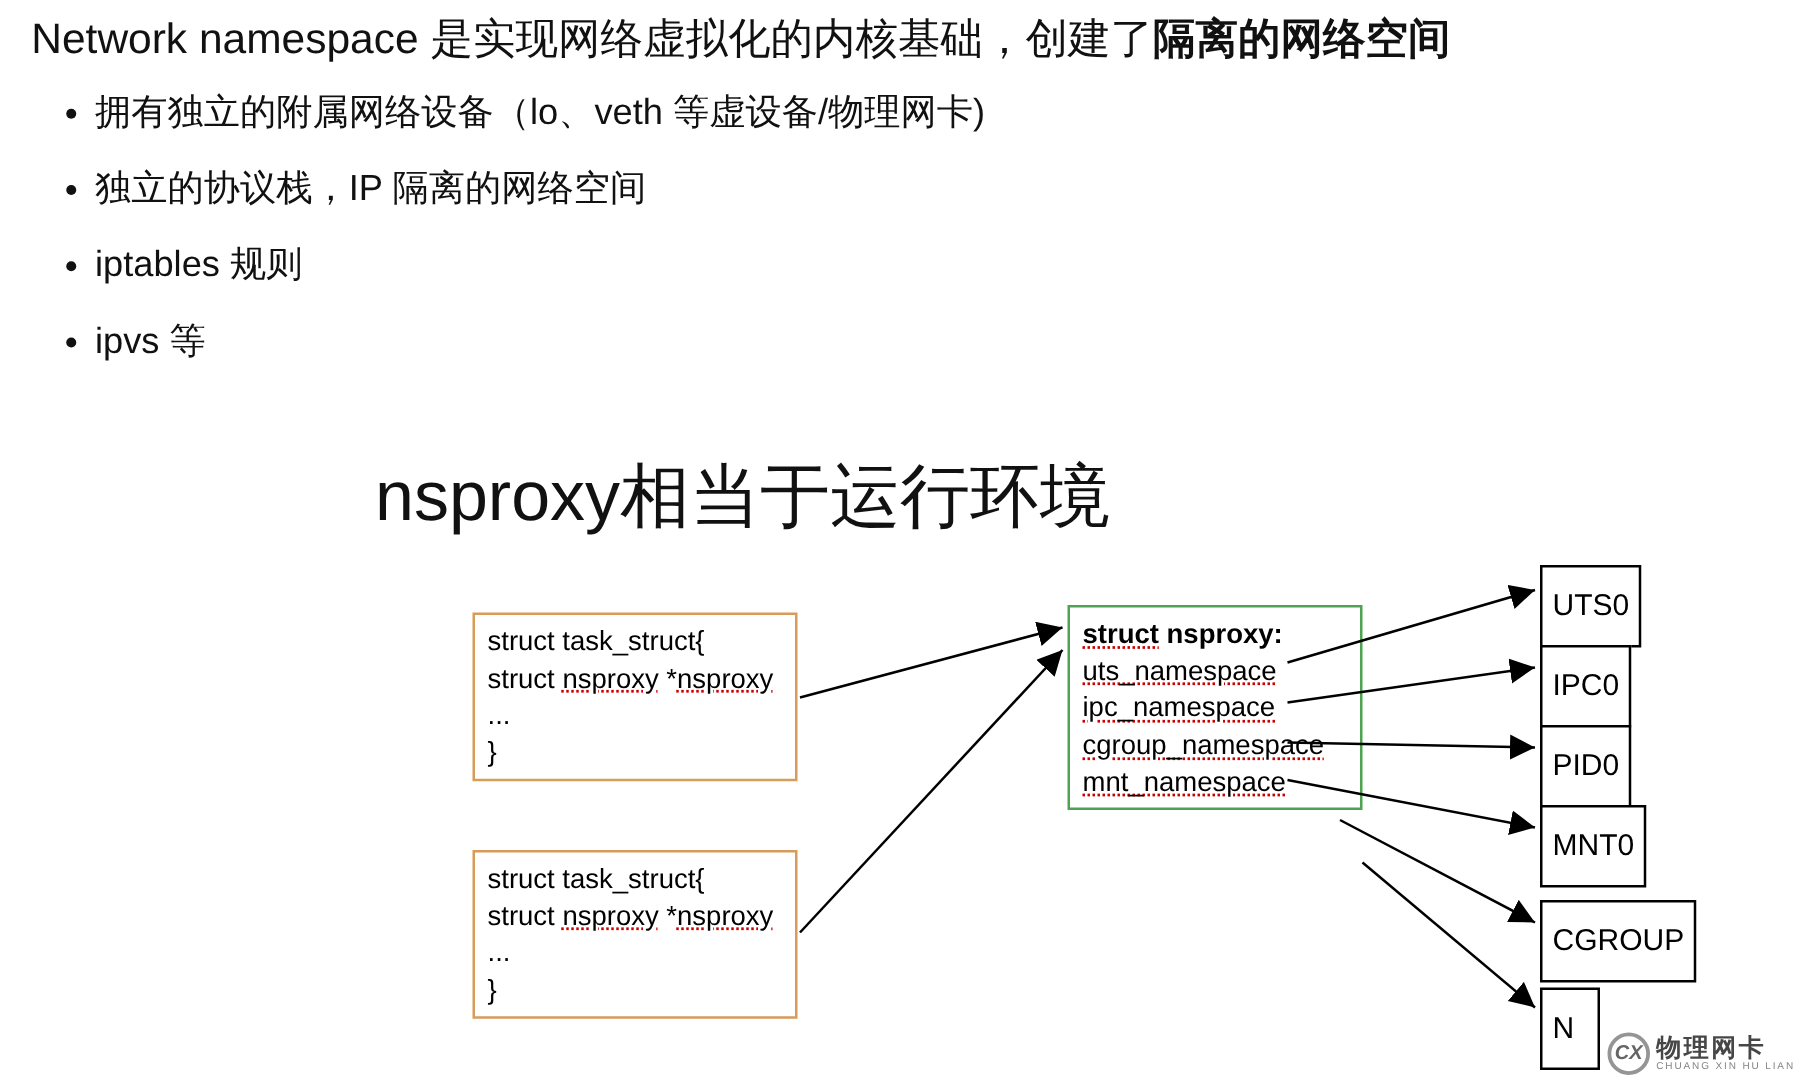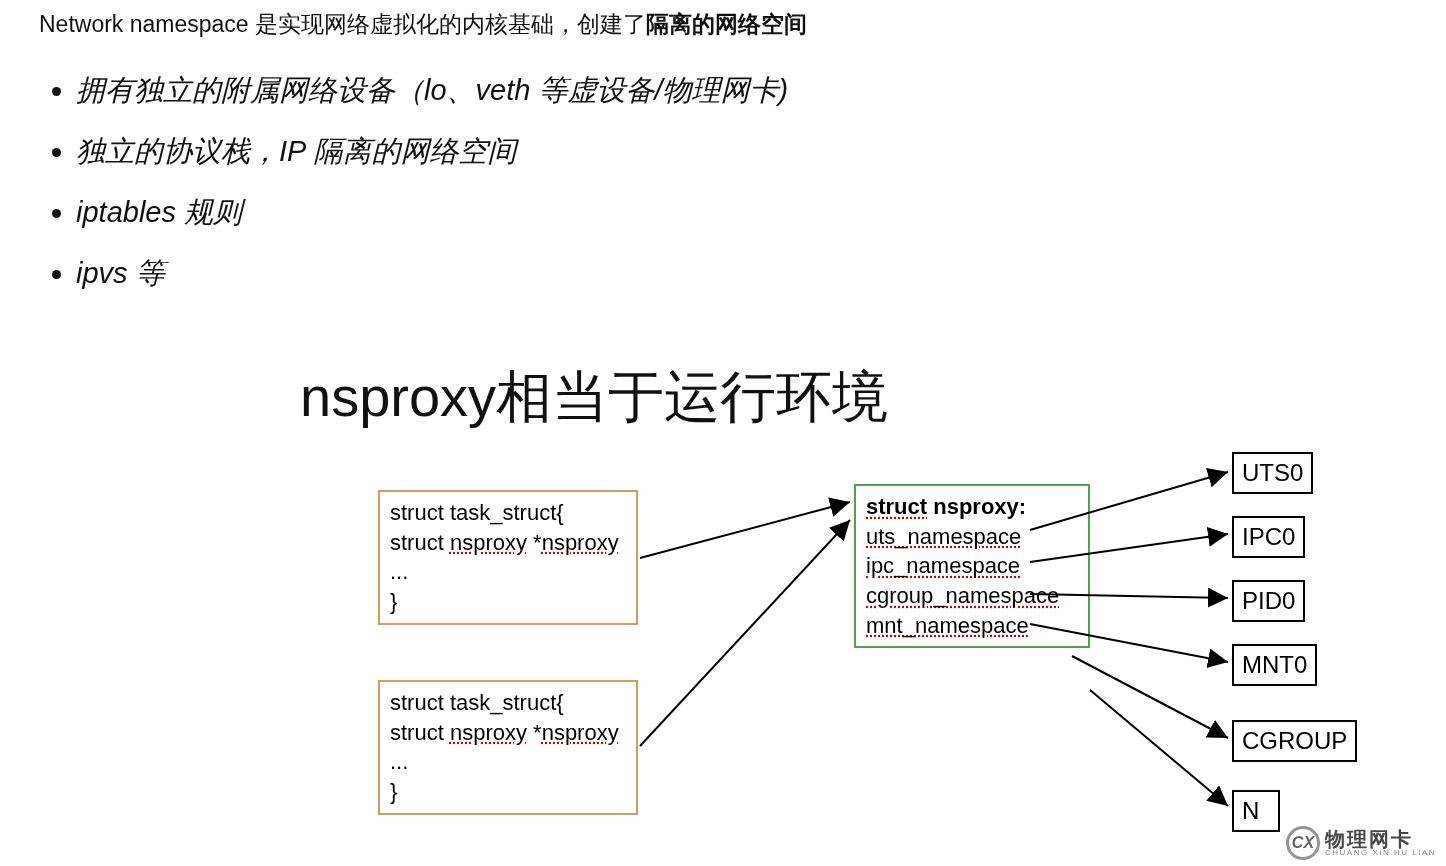--- a/index.html
+++ b/index.html
@@ -8,38 +8,37 @@
     width: 1446px;
     height: 866px;
     background: #ffffff;
     font-family: "Segoe UI", Arial, "Microsoft YaHei", sans-serif;
     color: #000;
     overflow: hidden;
     position: relative;
   }
   .intro {
     position: absolute;
-    left: 39px;
+    left: 25px;
     top: 8px;
-    font-size: 23px;
+    font-size: 34px;
     line-height: 1.4;
     color: #111;
   }
   .intro .bold { font-weight: 700; }
   ul.bullets {
     position: absolute;
     left: 40px;
     top: 60px;
     font-size: 29px;
     line-height: 2.1;
     color: #111;
     list-style: disc;
     padding-left: 36px;
     margin: 0;
-    font-style: italic;
   }
   .subtitle {
     position: absolute;
     left: 300px;
     top: 360px;
     font-size: 56px;
     color: #111;
   }
   .diagram {
     position: absolute;
@@ -60,21 +59,21 @@
   .box-task {
     border: 2px solid #d79b5a;
     width: 260px;
   }
   .box-nsproxy {
     border: 2px solid #4fa24f;
     width: 236px;
   }
   .box-ns {
     border: 2px solid #000;
-    padding: 2px 8px;
+    padding: 14px 8px;
     font-size: 24px;
     line-height: 1.4;
   }
   .u { text-decoration: underline; text-decoration-color: #c00; text-decoration-style: dotted; text-underline-offset: 3px; }
   .b { font-weight: 700; }
   svg.arrows {
     position: absolute;
     left: 0; top: 0;
     width: 1446px;
     height: 866px;

